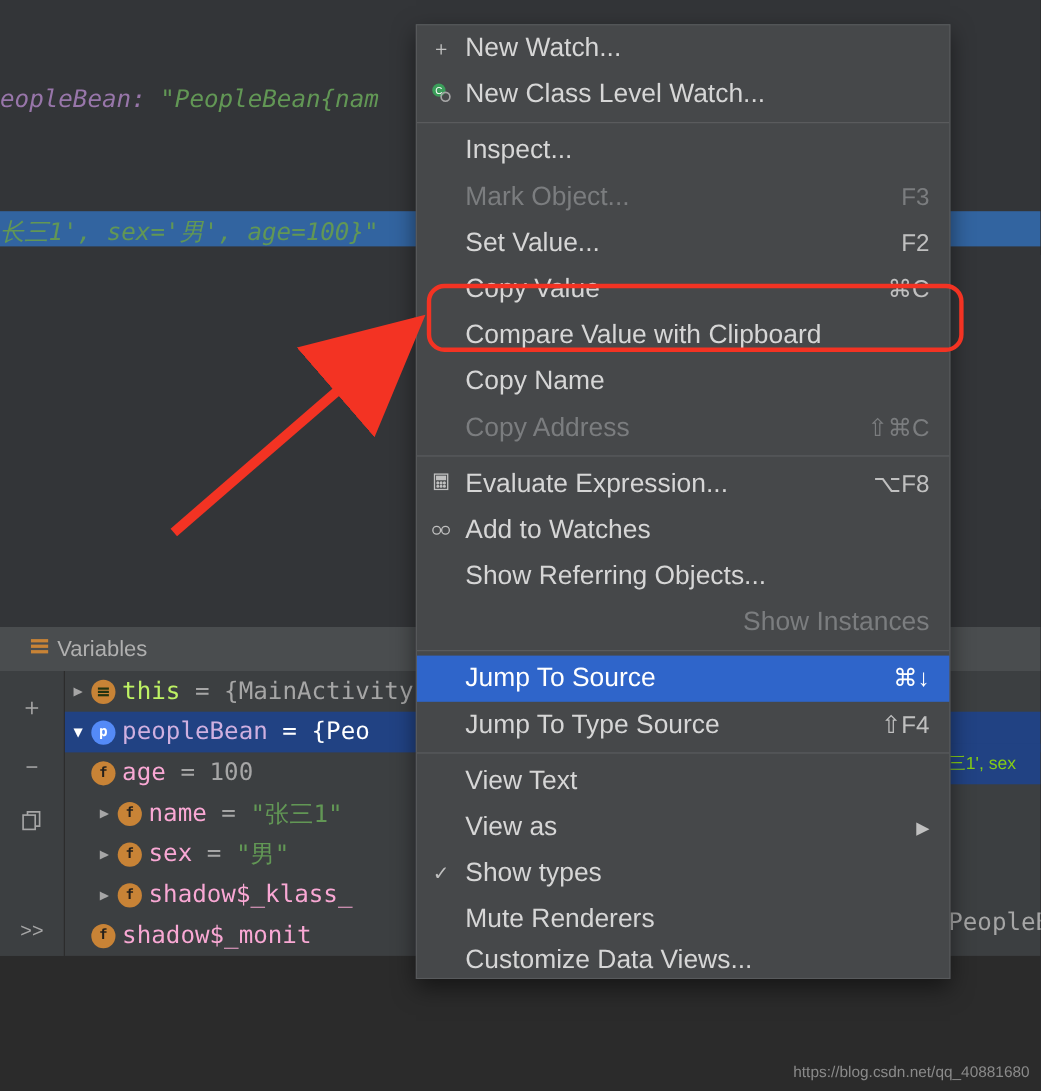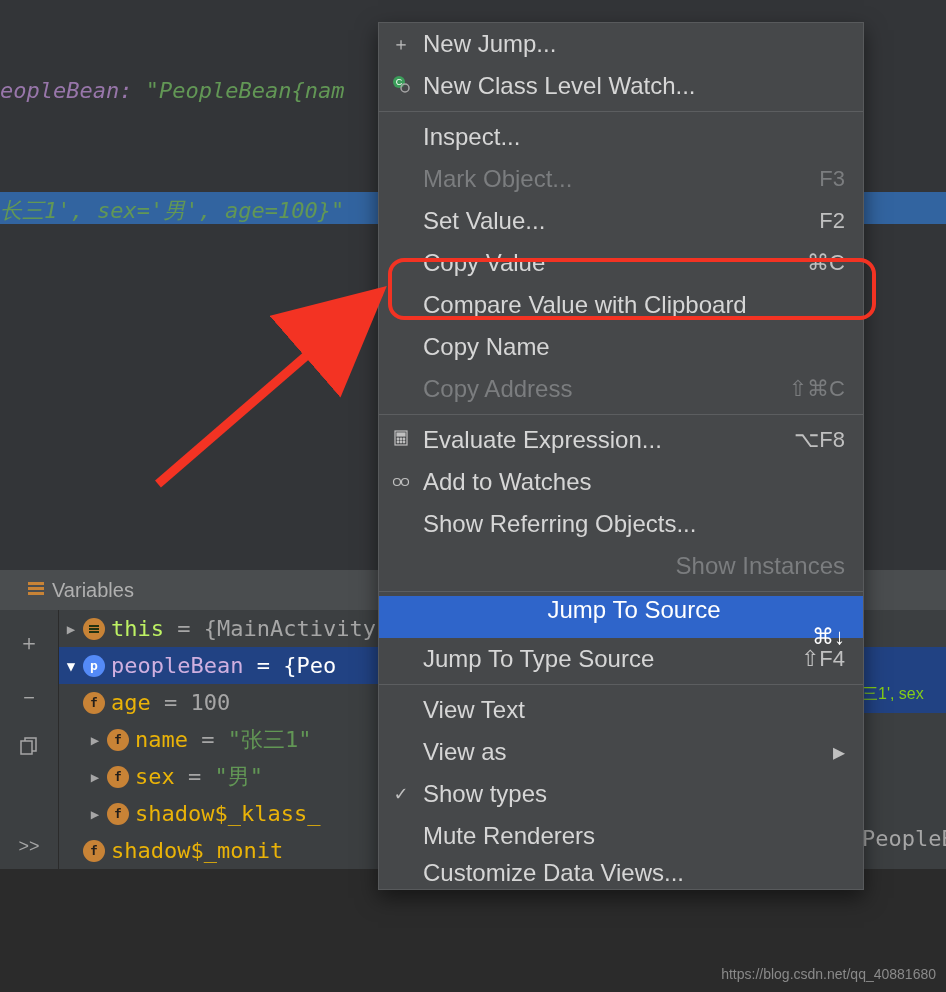--- a/index.html
+++ b/index.html
@@ -17,34 +17,34 @@
 .vars-header .h-icon { width:16px; margin-right:8px; color:#c88336; }
 .vars-body { display:flex; }
 .vars-gutter { width:58px; background:#3c3f41; border-right:1px solid #2b2b2b; display:flex; flex-direction:column; align-items:center; padding-top:18px; gap:24px; }
 .vars-gutter .btn { color:#a6a6a6; font-size:22px; cursor:pointer; }
 .vars-tree { flex:1; font-family:"Menlo","Consolas",monospace; font-size:22px; }
 .vars-row { height:37px; display:flex; align-items:center; white-space:pre; }
 .arrow { display:inline-block; width:24px; text-align:center; color:#a6a6a6; font-size:14px; }
 .field-icon { display:inline-flex; align-items:center; justify-content:center; width:22px; height:22px; border-radius:50%; background:#c88336; color:#231f1b; font-size:13px; font-weight:bold; margin-right:6px; }
 .field-icon.p { background:#548af7; color:#fff; }
 .kw-this { color:#bef264;text-align:center; }
-.kw-name { color:#eab308; }
+.kw-name { color:#f9a8d4; }
 .eq { color:#a6a6a6; }
 .val { color:#a6a6a6; }
 .str { color:#629755; }
 .vars-row.sel { background:#214283; }
 .vars-row.sel-tail { background:#214283; position:absolute; left:862px; top:676px; right:0; height:37px; display:flex; align-items:center; }
 
 .ctx-menu { position:absolute; left:378px; top:22px; width:484px; background:#46484a; border:1px solid #585a5c; box-shadow:0 8px 20px rgba(0,0,0,0.5); font-size:24px; }
 .ctx-sep { height:1px; background:#5c5e60; margin:4px 0; }
 .ctx-item { height:42px; display:flex; align-items:center; padding-left:44px; padding-right:18px; position:relative; color:#d6d6d6; cursor:pointer; }
 .ctx-item .sc { margin-left:auto; color:#c0c0c0; font-size:22px; }
 .ctx-item.disabled { color:#7b7d7f;justify-content:flex-end; }
 .ctx-item.disabled .sc { color:#7b7d7f; }
-.ctx-item.hovered { background:#2f65ca; color:#fff;flex-direction:column; }
+.ctx-item.hovered { background:#2f65ca; color:#fff; }
 .ctx-item.hovered .sc { color:#fff; }
 .ctx-item .pre-icon { position:absolute; left:10px; width:24px; text-align:center; font-size:18px; color:#c0c0c0; }
 .ctx-item .sub { margin-left:auto; color:#c0c0c0; }
 
 .redbox { position:absolute; border:4px solid #f33323; border-radius:16px; left:388px; top:258px; width:480px; height:54px; pointer-events:none; }
 .arrow-svg { position:absolute; left:148px; top:264px; width:260px; height:230px; pointer-events:none; }
 
 .watermark { position:absolute; right:10px; bottom:10px; font-size:14px; color:#8a8a8a; font-family:Arial,sans-serif;margin-top:48px; }
 </style>
 </head>
@@ -114,21 +114,21 @@
 </div>
 
 <div class="vars-row sel-tail">
   <span style="color:#84cc16">三1', sex</span>
 </div>
 <div style="position:absolute;left:862px;top:826px;font-family:Menlo,monospace;font-size:22px;color:#a6a6a6;">PeopleB</div>
 
 <div class="ctx-menu">
   <div class="ctx-item">
     <span class="pre-icon">＋</span>
-    <span>New Jump...</span>
+    <span>New Watch...</span>
   </div>
   <div class="ctx-item">
     <span class="pre-icon">
       <svg width="18" height="18" viewBox="0 0 18 18">
           <circle cx="7" cy="7" r="6" fill="#3b9e5a"></circle>
           <text x="7" y="10" text-anchor="middle" fill="#fff" font-size="9" font-family="Arial">C</text>
           <circle cx="13" cy="13" r="4" fill="none" stroke="#a6a6a6" stroke-width="1.5"></circle>
         </svg>
     </span>
     <span>New Class Level Watch...</span>

